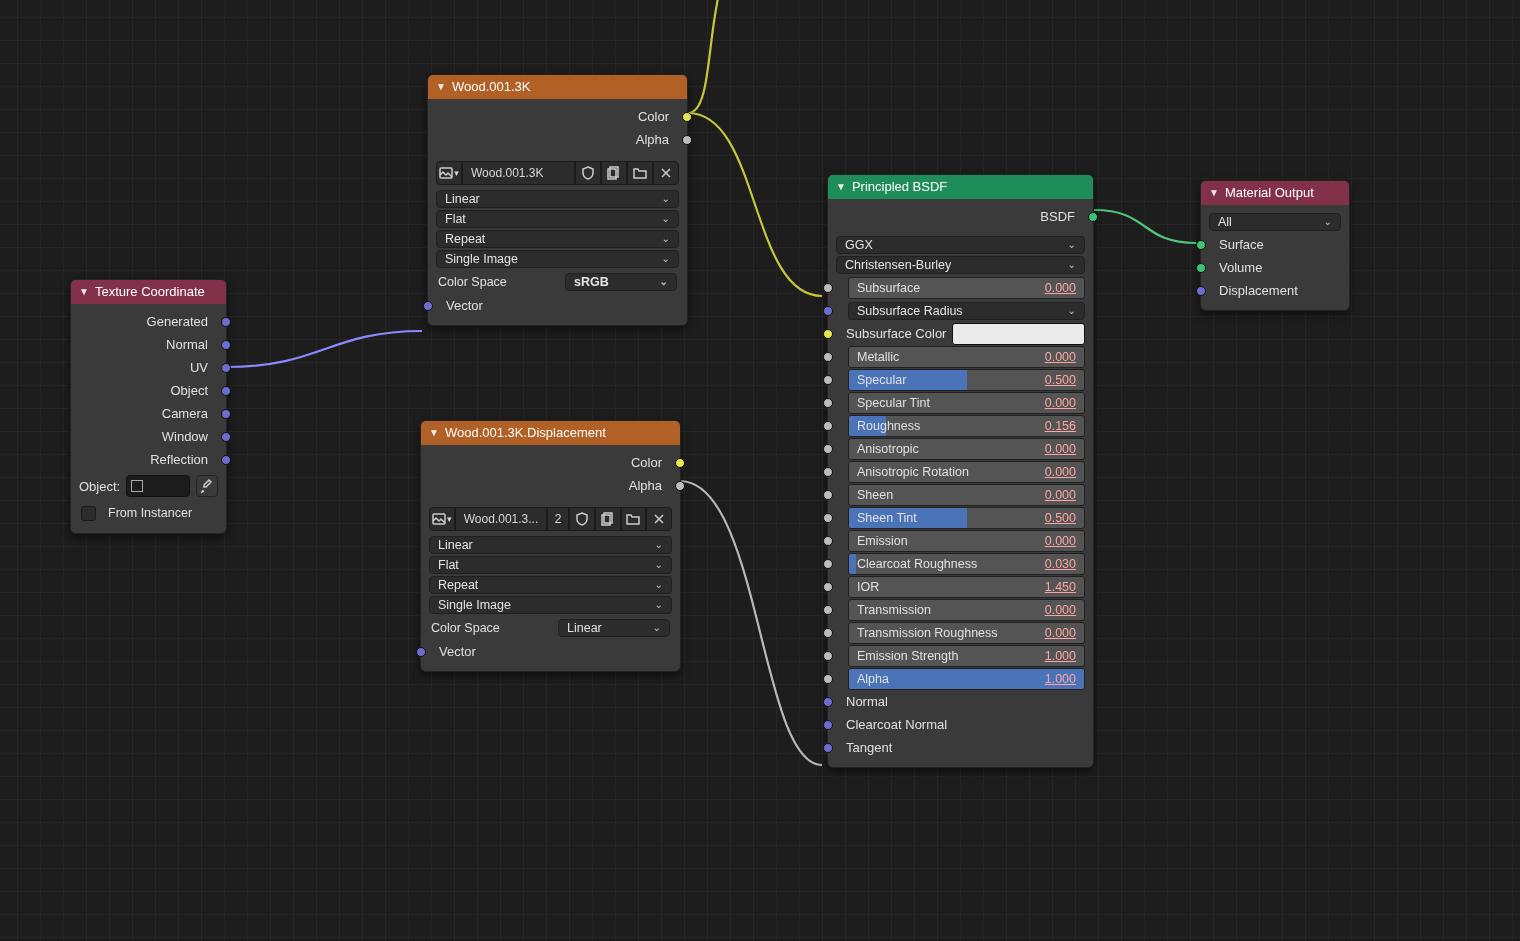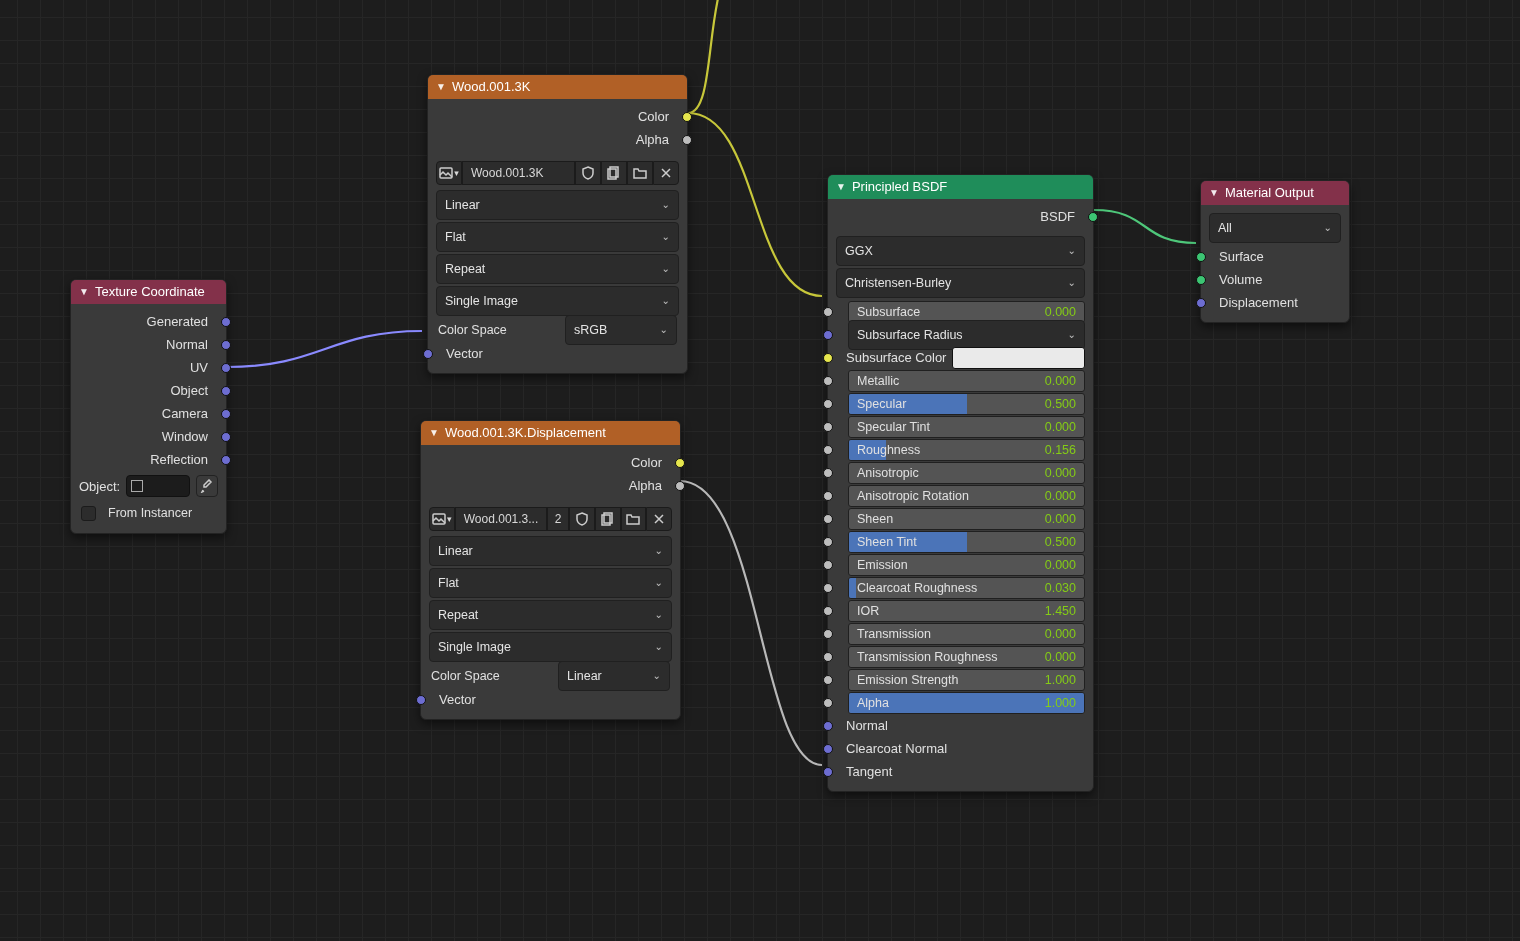--- a/index.html
+++ b/index.html
@@ -54,21 +54,21 @@
   .sock-l { left:-13px; }
   .s-grey   { background:#bdbdbd; }
   .s-yellow { background:#e6e64d; }
   .s-purple { background:#6d6dd1; }
   .s-green  { background:#3cc573; }
 
   .dd {
     background:#2c2c2c;
     border:1px solid #202020;
     border-radius:4px;
-    height:30px;
+    height:18px;
     line-height:20px;
     padding:0 8px;
     color:#e4e4e4;
     display:flex;
     align-items:center;
     justify-content:space-between;
     flex:1;
     margin:2px 0;
     font-size:12.5px;
   }
@@ -84,21 +84,21 @@
     margin:0.5px 0 0.5px 2px;
     display:flex;
     align-items:center;
     justify-content:space-between;
     padding:0 8px;
     font-size:12.5px;
     overflow:hidden;
   }
   .slider .fill { position:absolute; left:0; top:0; bottom:0; background:#4b74b8; }
   .slider .lab, .slider .val { position:relative; z-index:1; }
-  .slider .val { color:#84cc16; }
+  .slider .val { color:#fca5a5;text-decoration:underline; }
 
   .swatch {
     height:22px;
     border-radius:3px;
     border:1px solid #111;
     flex:1;
     margin:0.5px 0 0.5px 6px;
   }
 
   .label-row { display:flex; align-items:center; height:24px; padding:0 2px; font-size:12.5px; gap:6px;}
@@ -267,21 +267,21 @@
         <span>Repeat</span>
         <span class="chev">⌄</span>
       </div>
     <div class="dd">
         <span>Single Image</span>
         <span class="chev">⌄</span>
       </div>
 
     <div class="label-row">
       <span class="txt">Color Space</span>
-      <div class="dd" style="flex:0 0 112px;">
+      <div class="dd" style="flex:0 0 112px;font-weight:bold;">
           <span>sRGB</span>
           <span class="chev">⌄</span>
         </div>
     </div>
 
     <div class="row-in">
         <span class="sock sock-l s-purple"></span>
         <span>Vector</span>
       </div>
   </div>

